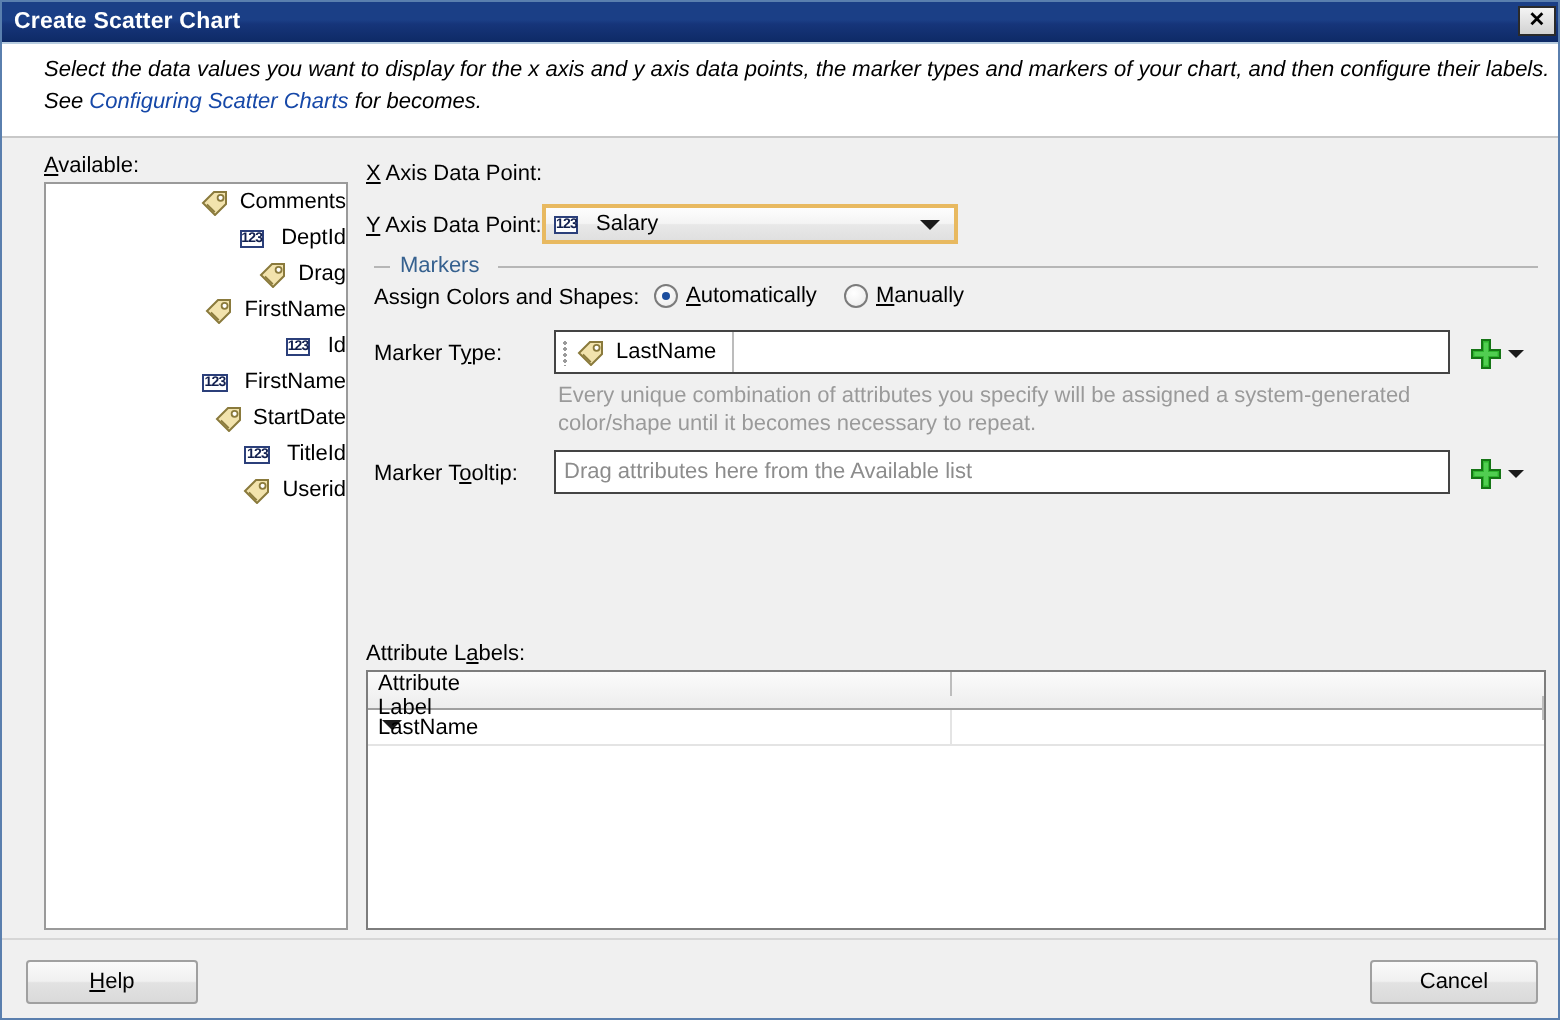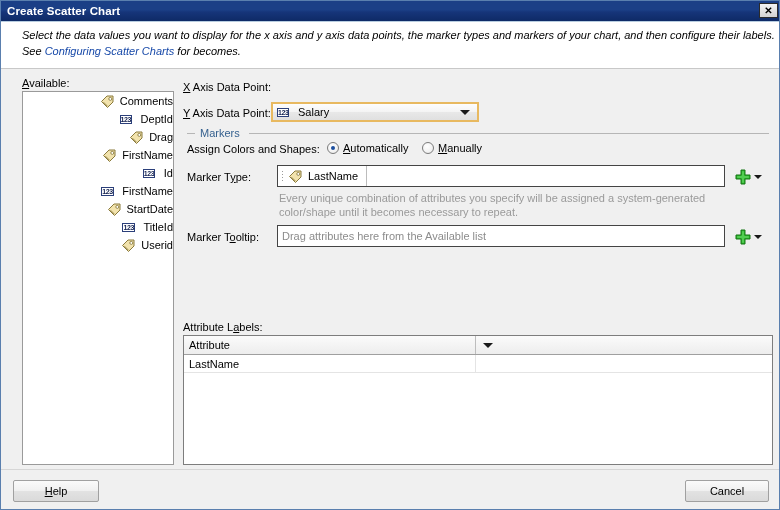--- a/index.html
+++ b/index.html
@@ -326,20 +326,21 @@
     border: 1px solid #7d7d7d;
     box-sizing: border-box;
     background: #ffffff;
     overflow: hidden;
   }
   .thead {
     display: flex;
     height: 18px;
     background: linear-gradient(to bottom, #fbfbfb, #ededed);
     border-bottom: 1px solid #9f9f9f;
+    flex-direction: column;
   }
   .th {
     display: flex;
     align-items: center;
     font-size: 11px;
     padding-left: 5px;
     border-right: 1px solid #bdbdbd;
     box-sizing: border-box;
     white-space: nowrap;
   }
@@ -550,20 +551,21 @@
             <path d="M7,2.2 H9 V7 H13.8 V9 H9 V13.8 H7 V9 H2.2 V7 H7 Z" fill="#6ee06e" opacity="0.55"></path>
           </svg>
           <span class="plus-arrow"></span>
         </div>
       </div>
 
       <div class="attr-label">Attribute L<u class="mn">a</u>bels:</div>
       <div class="table">
         <div class="thead">
           <div class="th th-attr">Attribute</div>
+          <div class="th th-label">Label</div>
           <div class="th th-menu">
             <span class="carrow"></span>
           </div>
         </div>
         <div id="table-body">
             <div class="trow">
               <div class="td td-attr">LastName</div>
               <div class="td td-label">
                 <use attribute="" value=""></use>
               </div>

